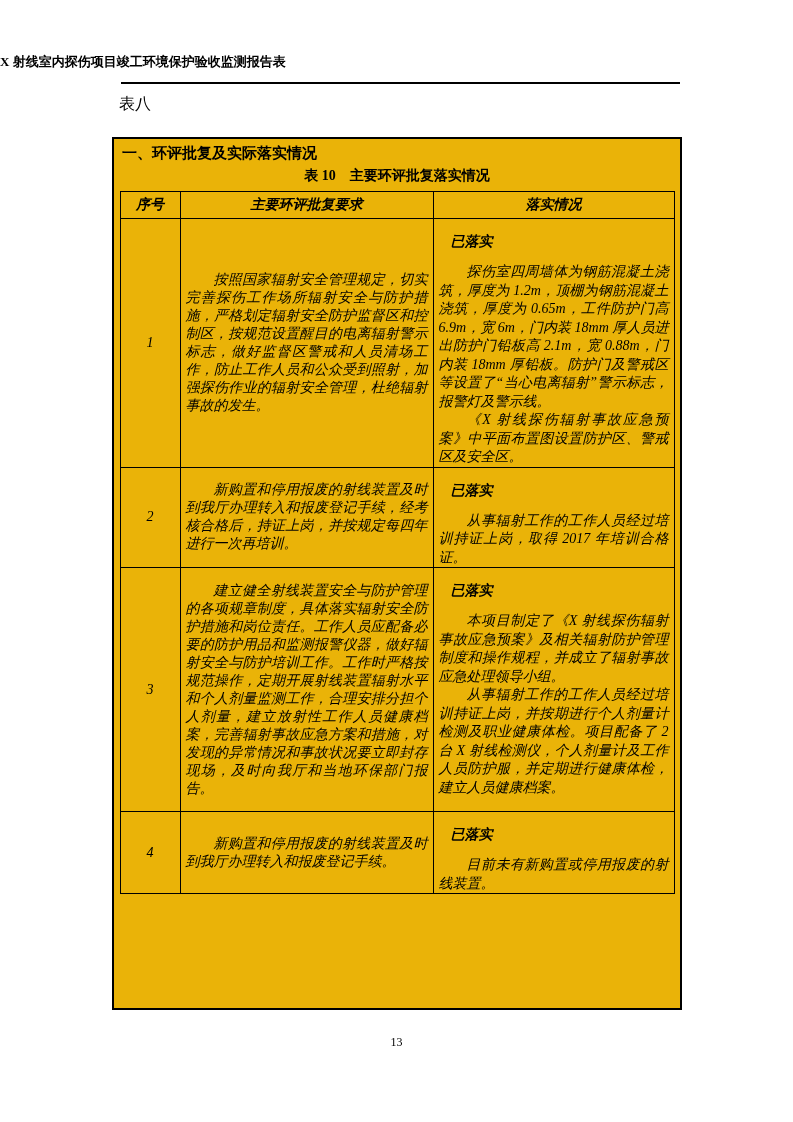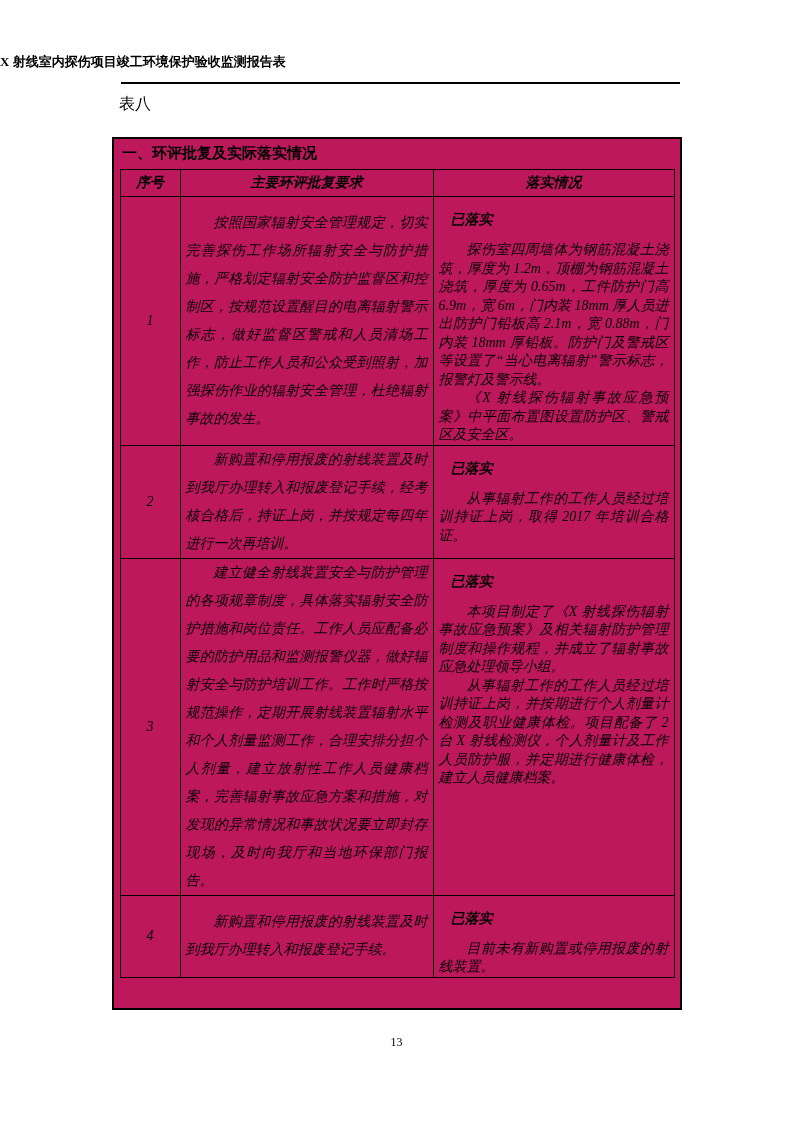--- a/index.html
+++ b/index.html
@@ -18,21 +18,21 @@
     border-top:2px solid #000; height:0;
   }
   .section-label {
     position:absolute; top:94px; left:119px;
     font-size:16px; font-weight:normal;
   }
   .outer-box {
     position:absolute; top:137px; left:112px;
     width:570px; height:873px;
     border:2px solid #000; box-sizing:border-box;
-    background:#be185d;
+    background:#eab308;
   }
   .section-heading {
     font-size:15px; font-weight:bold;
     margin:5px 0 0 8px;
   }
   .table-caption {
     text-align:center; font-size:14px; font-weight:bold;
     margin-top:4px;
   }
   table.approval {
@@ -54,21 +54,21 @@
   tr.r1 td { height:219px; }
   tr.r2 td { height:84px; }
   tr.r3 td { height:244px; }
   tr.r4 td { height:73px; }
   td.num {
     text-align:center; vertical-align:middle; font-size:14px;
   }
   td.req { vertical-align:middle; }
   td.req p {
     margin:0; padding:0 5px;
-    font-size:14px; line-height:28px;
+    font-size:14px; line-height:18px;
     text-align:justify; text-indent:2em;
   }
   td.status { vertical-align:top; }
   td.status .status-label {
     margin:12px; padding:1px 5px 0;
     font-size:14px; font-weight:bold; line-height:19px;
     text-indent:0;
   }
   td.status p.sp {
     margin:0; padding:0 5px;
@@ -82,20 +82,21 @@
 </style>
 </head>
 <body>
 
 <div class="header-title">X 射线室内探伤项目竣工环境保护验收监测报告表</div>
 <div class="header-rule"></div>
 <div class="section-label">表八</div>
 
 <div class="outer-box">
   <div class="section-heading">一、环评批复及实际落实情况</div>
+  <div class="table-caption">表 10　主要环评批复落实情况</div>
 
   <table class="approval">
     <colgroup>
         <col class="c-no">
         <col class="c-req">
         <col class="c-st">
       </colgroup>
     <thead>
       <tr>
         <th>序号</th>

